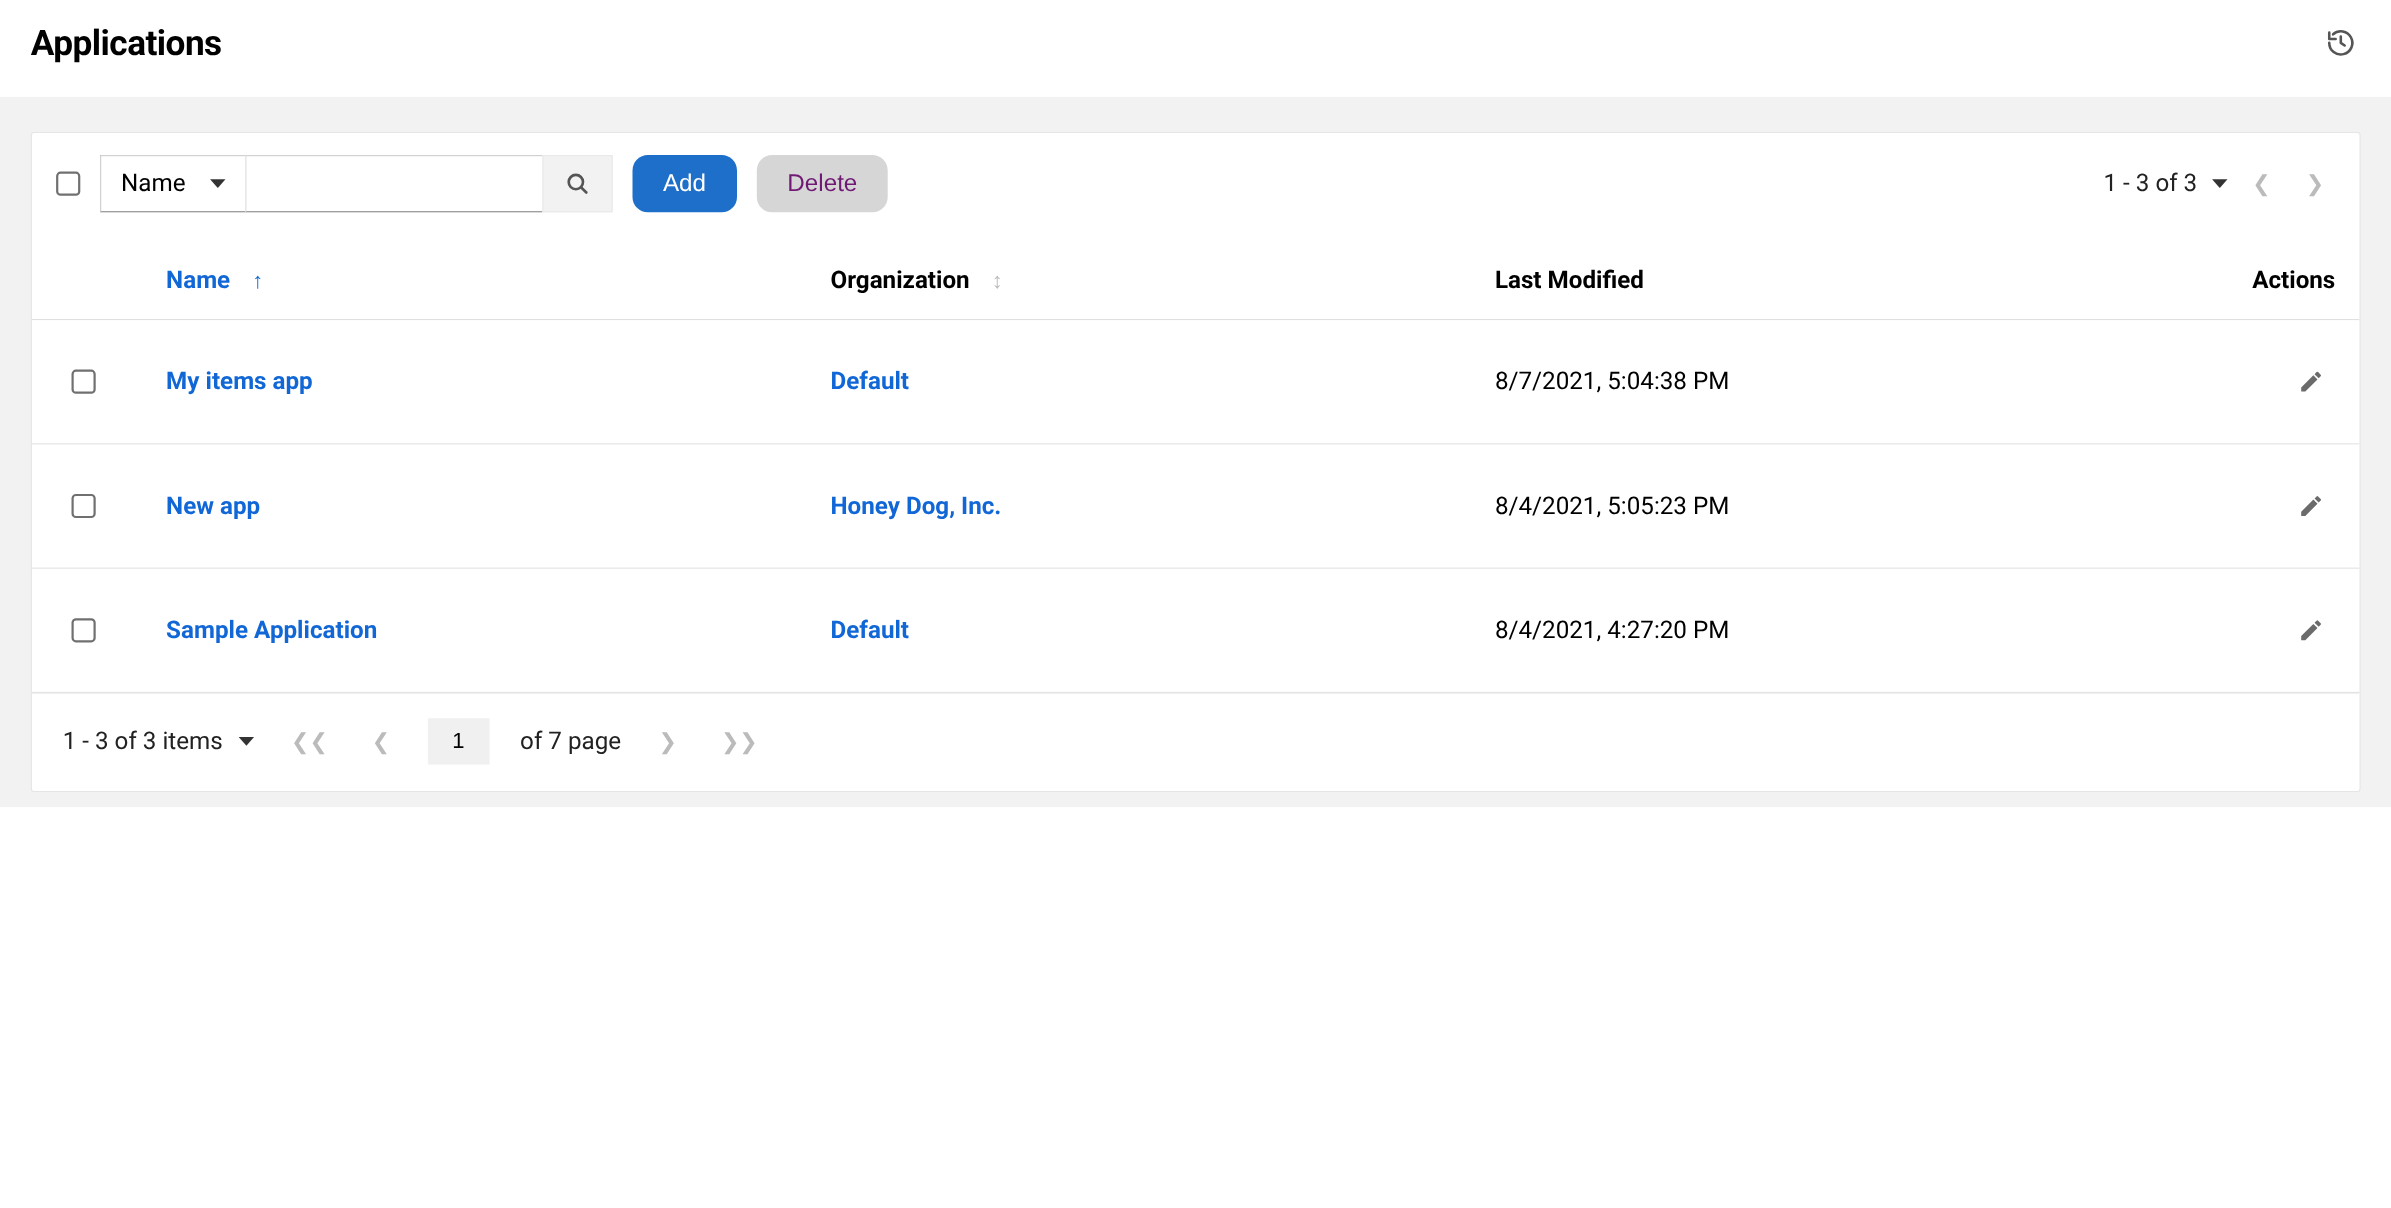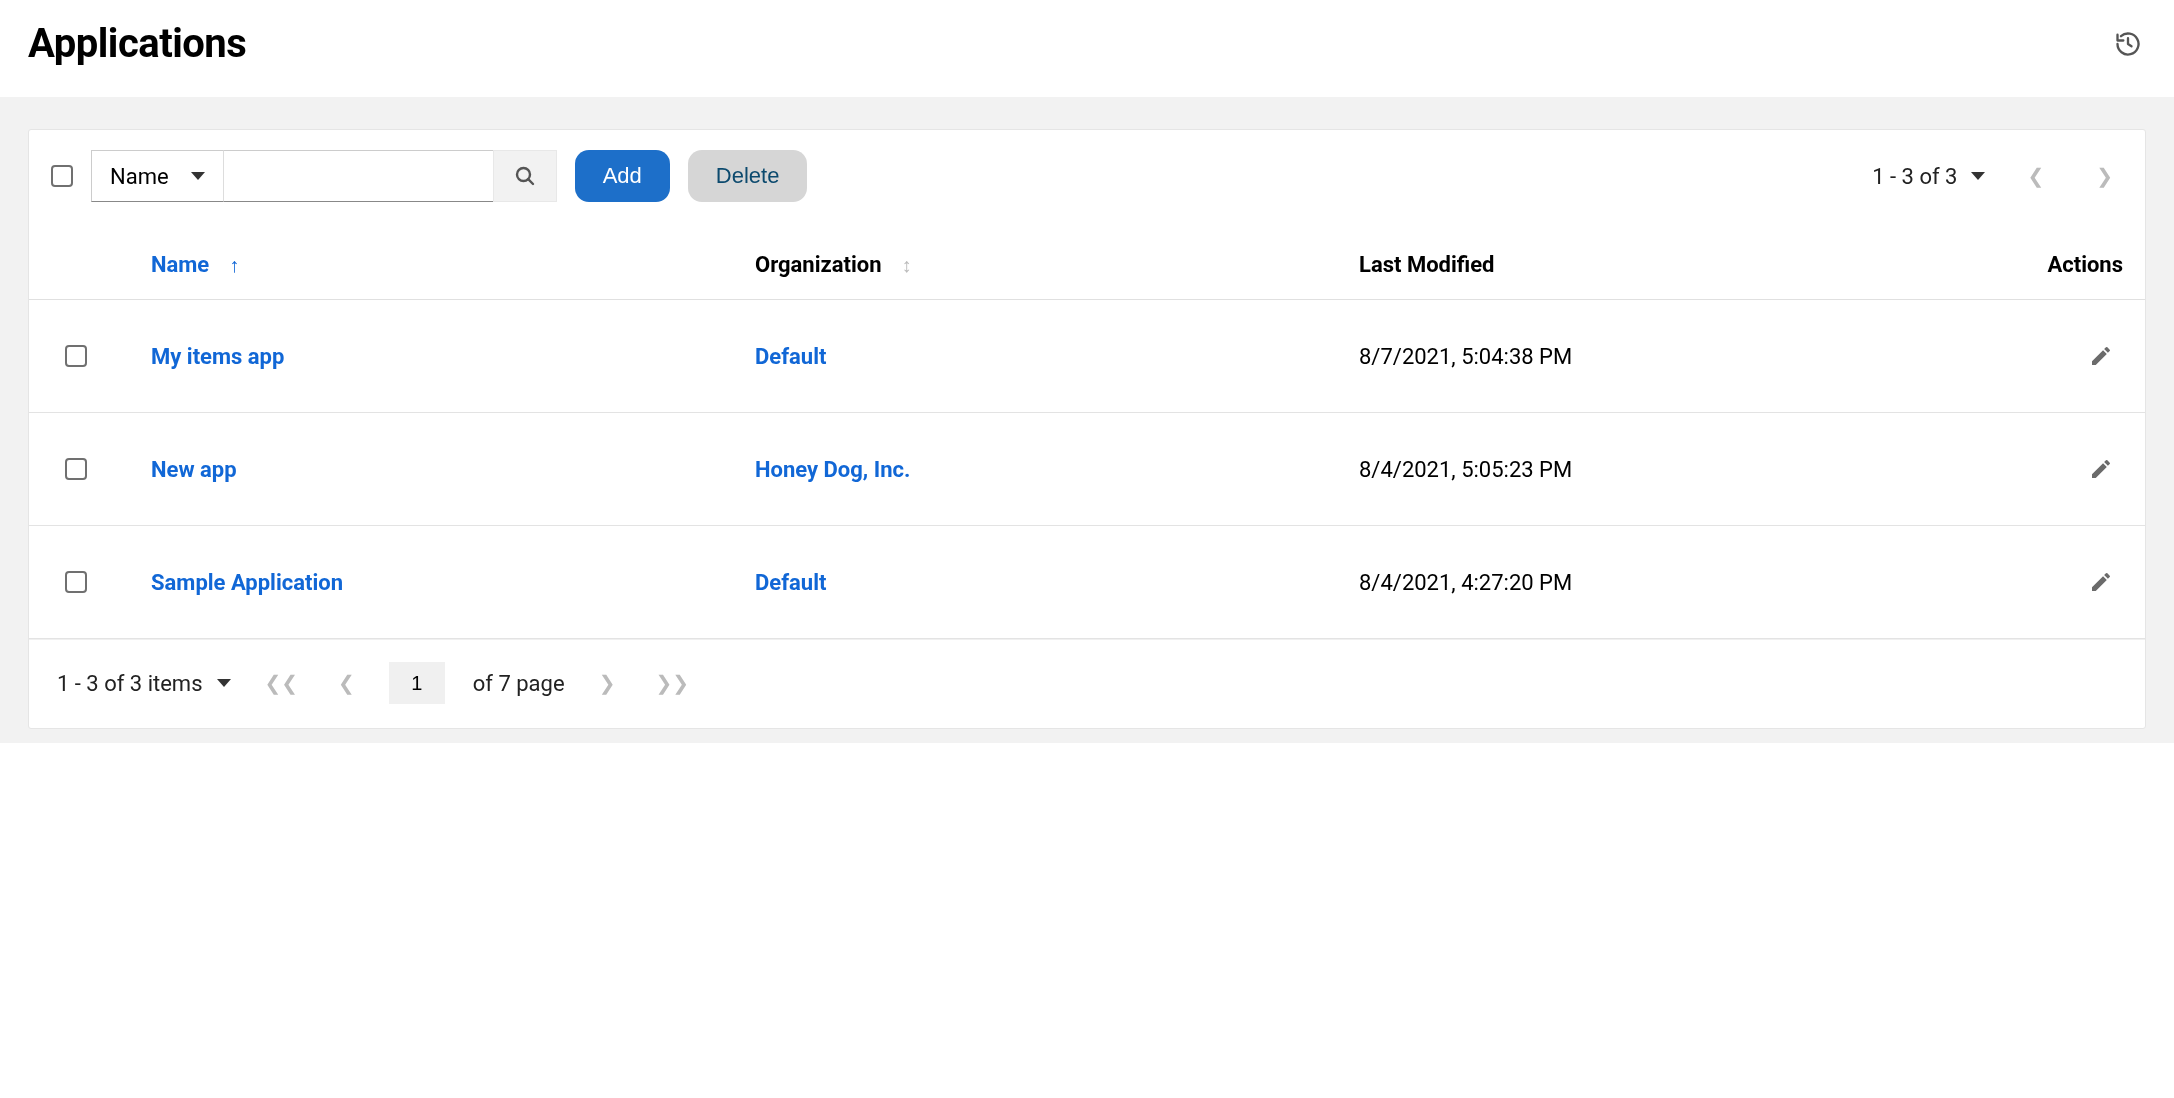--- a/index.html
+++ b/index.html
@@ -14,21 +14,21 @@
     width: 100%;
   }
   .page-header {
     padding: 20px 28px 30px 28px;
     display: flex;
     align-items: center;
     justify-content: space-between;
     background: #fff;
   }
   .page-title {
-    font-size: 40px;
+    font-size: 32px;
     font-weight: 700;
     letter-spacing: -0.5px;
   }
   .history-btn {
     width: 36px;
     height: 36px;
     display: flex;
     align-items: center;
     justify-content: center;
     color: #555;
@@ -106,26 +106,26 @@
   .btn {
     height: 52px;
     padding: 0 28px;
     font-size: 22px;
     border: none;
     border-radius: 14px;
     cursor: pointer;
     display:flex;align-items:center;justify-content:center;
   }
   .btn-primary { background: #1d6fc9; color: #fff; }
-  .btn-secondary { background: #d6d6d6; color: #0c4a6e; }
+  .btn-secondary { background: #d6d6d6; color: #701a75; }
   .toolbar-spacer { flex: 1 1 auto; }
   .top-pager {
     display: flex;
     align-items: center;
-    gap: 32px;
+    gap: 12px;
     font-size: 22px;
     color:#222;
   }
   .top-pager .nav-arrow { color:#bbb; cursor:pointer; padding:6px 10px; font-size:20px; }
   .top-pager .range-trigger { display:flex; align-items:center; gap:14px; cursor:pointer; }
 
   
   .thead {
     display: grid;
     grid-template-columns: 100px 1fr 1fr 1fr 160px;

